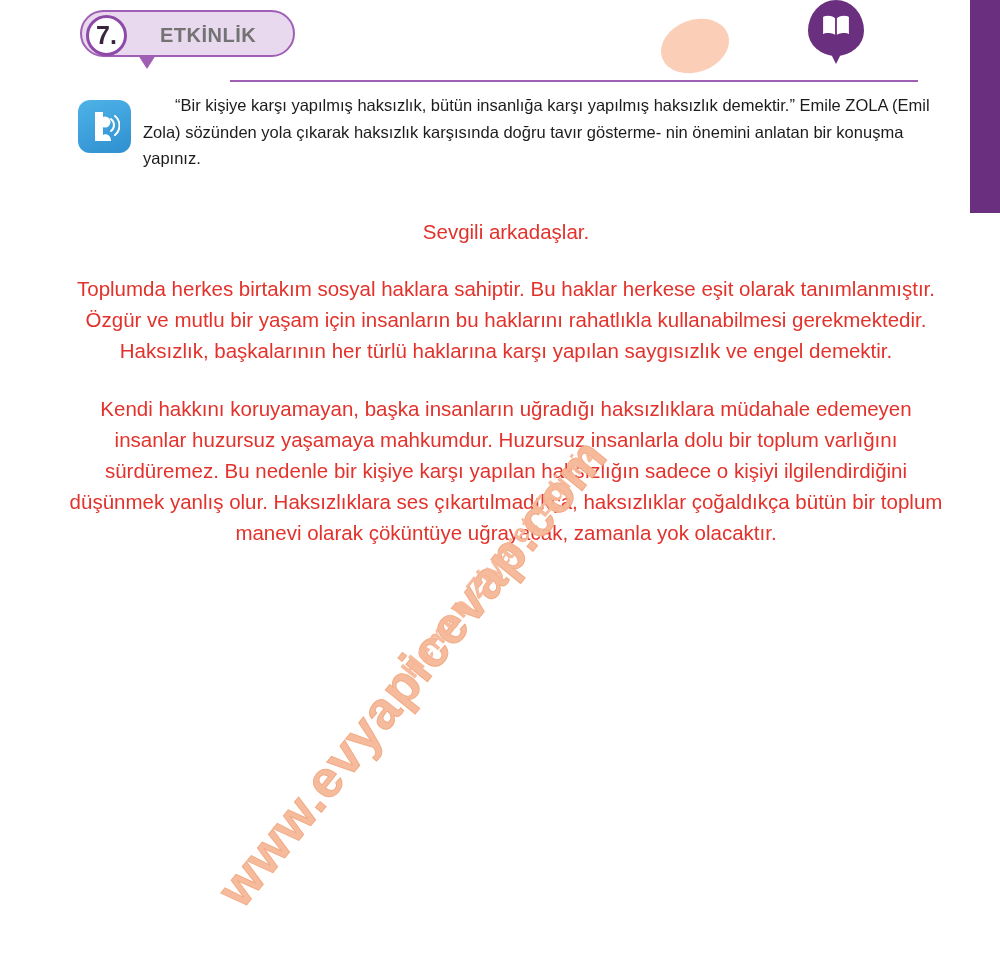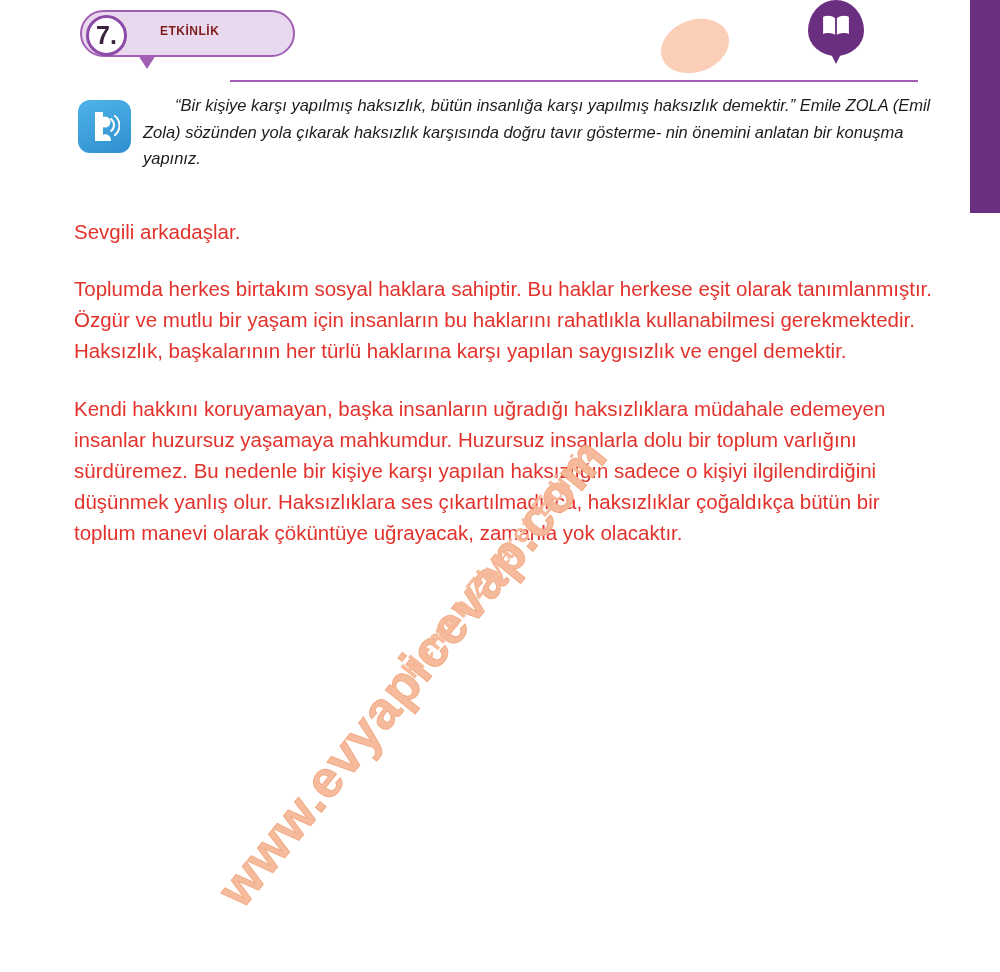--- a/index.html
+++ b/index.html
@@ -76,24 +76,24 @@
     align-items: center;
     justify-content: center;
     font-size: 25px;
     font-weight: bold;
     color: #3b2340;
   }
   .badge-label {
     position: absolute;
     left: 78px;
     top: 12px;
-    font-size: 12px;
+    font-size: 20px;
     font-weight: bold;
     letter-spacing: 0.5px;
-    color: #7f1d1d;
+    color: #737373;
   }
   .header-rule {
     position: absolute;
     left: 150px;
     top: 70px;
     width: 688px;
     height: 2px;
     background: #a05fb5;
   }
 
@@ -146,39 +146,39 @@
 
   .instruction {
     position: absolute;
     left: 143px;
     top: 92px;
     width: 790px;
     font-size: 16.5px;
     line-height: 1.62;
     color: #1c1c1c;
     text-align: left;
-    font-style: italic;
   }
   .instruction .indent {
     display: inline-block;
     width: 32px;
   }
 
   
   .speech {
     position: absolute;
     left: 66px;
     top: 216px;
     width: 880px;
     color: #e2322b;
     font-size: 20.5px;
     line-height: 1.52;
   }
   .speech p {
-    margin: 0 0 26px 8px;
+    margin: 0 0 26px 0;
+    text-align: center;
   }
   .speech p:last-child { margin-bottom: 0; }
 
   
   .watermark {
     position: absolute;
     left: 0; top: 0;
     width: 1000px;
     height: 972px;
     pointer-events: none;

